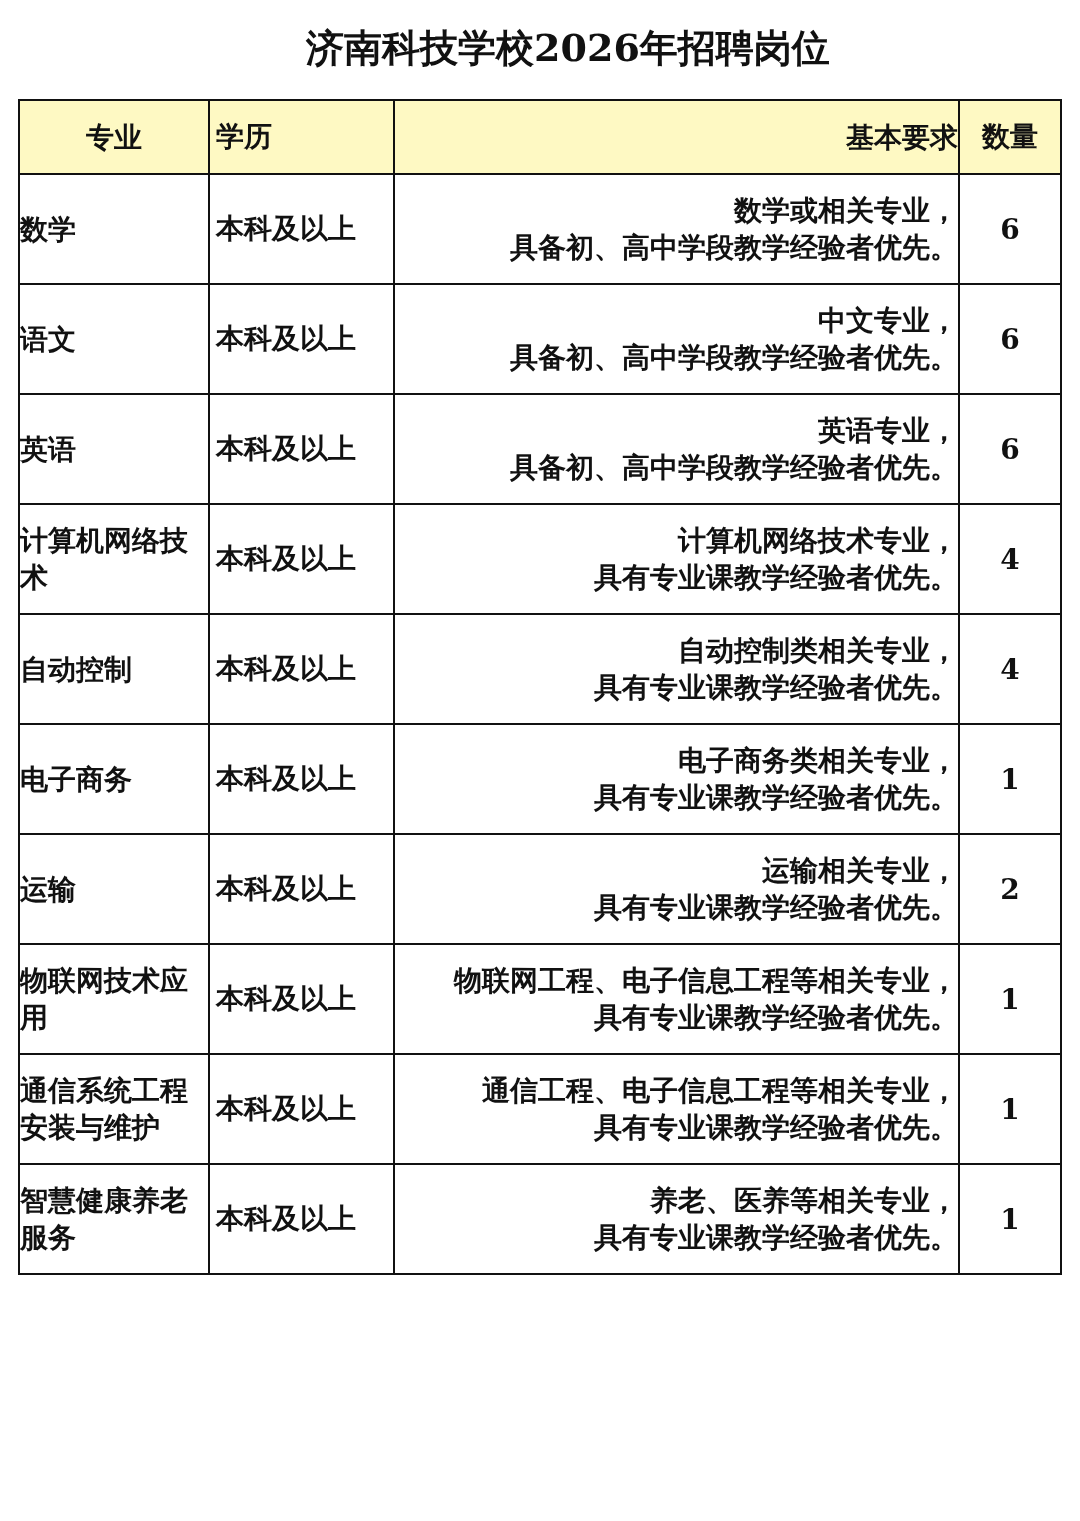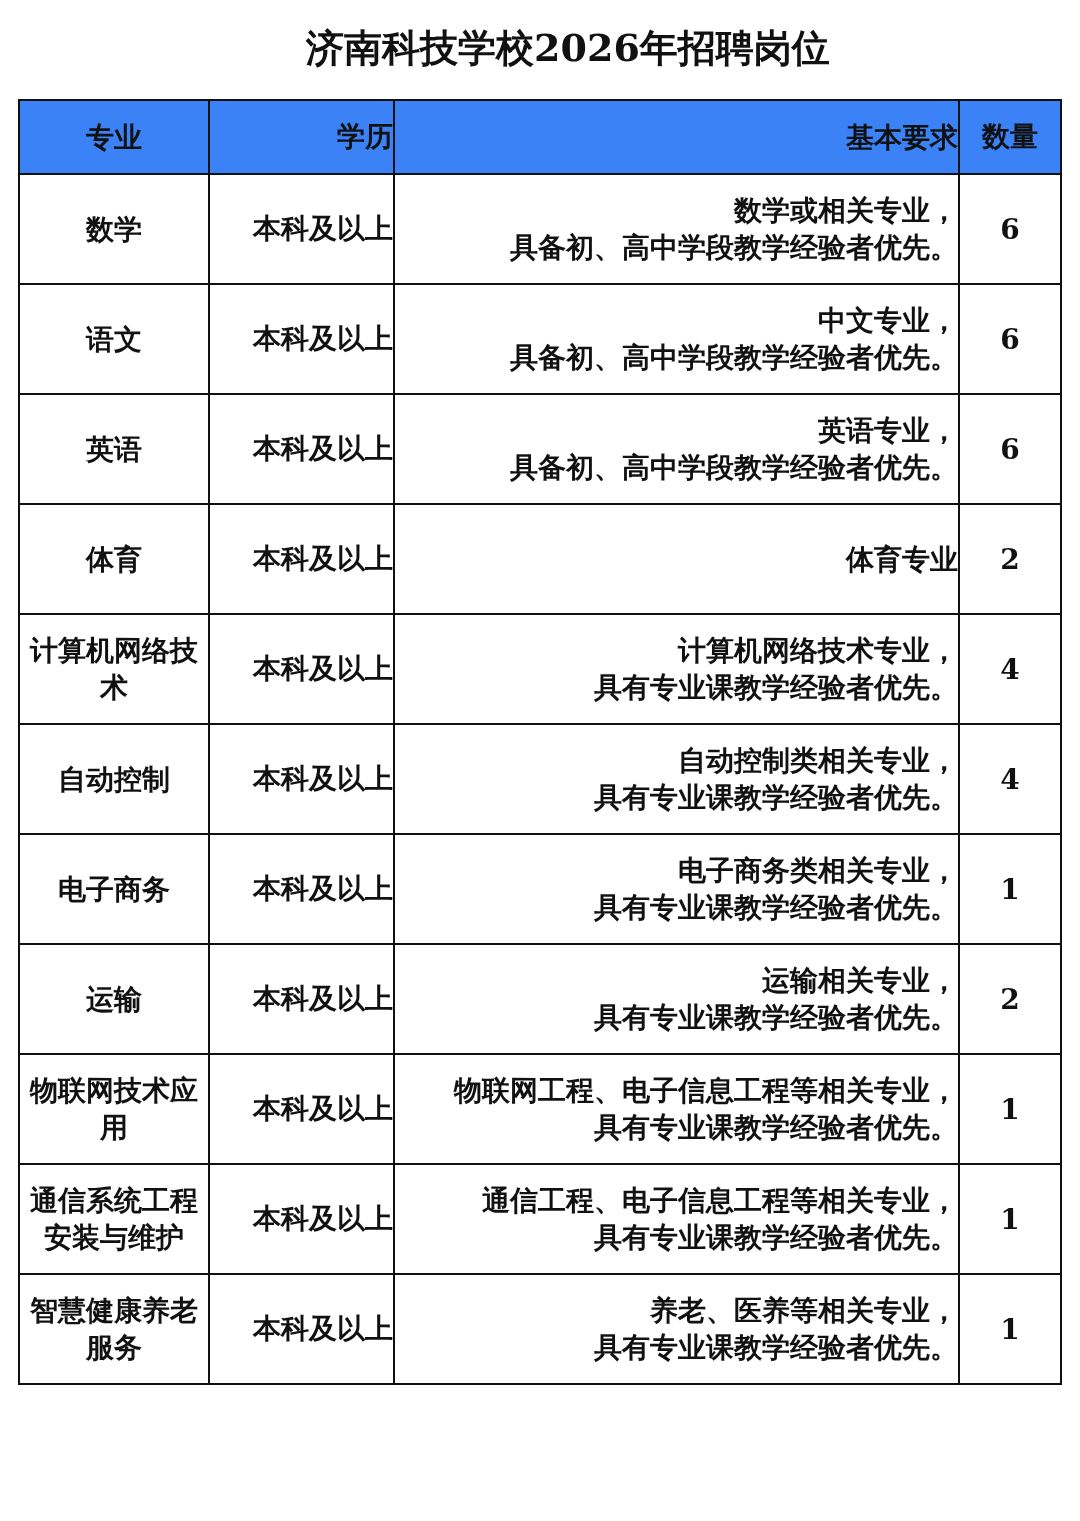--- a/index.html
+++ b/index.html
@@ -3,39 +3,39 @@
 <meta charset="utf-8">
 <style>
   html, body { margin: 0; padding: 0; background: #ffffff; }
   body { width: 1080px; height: 1521px; position: relative; overflow: hidden;
          font-family: "DejaVu Serif", "Liberation Serif", serif; color: #111; }
   .title { position: absolute; top: 22px; left: 0; width: 1080px; text-align: center;
            font-size: 38px; font-weight: bold; letter-spacing: 0px; line-height: 52px; margin-left: 28px; }
   table.jobs { position: absolute; left: 18px; top: 99px; width: 1044px;
                border-collapse: collapse; table-layout: fixed; }
   table.jobs th, table.jobs td { border: 2.5px solid #111; padding: 0; }
-  table.jobs thead th { background: #3b82f6; height: 72px; font-size: 28px; font-weight: bold;
+  table.jobs thead th { background: #fef9c3; height: 72px; font-size: 28px; font-weight: bold;
                         text-align: center; vertical-align: middle; }
   table.jobs tbody td { height: 108px; vertical-align: middle; }
-  .c-major { width: 188px; text-align: center; font-size: 28px; font-weight: bold; line-height: 37px; padding: 0 8px; }
-  .c-edu { width: 177px; text-align: right; font-size: 28px; font-weight: bold; padding-left: 6px !important; }
+  .c-major { width: 188px; text-align: left; font-size: 28px; font-weight: bold; line-height: 37px; padding: 0 8px; }
+  .c-edu { width: 177px; text-align: left; font-size: 28px; font-weight: bold; padding-left: 6px !important; }
   .c-req { width: 558px; text-align: right; font-size: 28px; font-weight: bold; line-height: 37px; padding-left: 5px !important; }
   .c-num { text-align: center; font-size: 28px; font-weight: bold; margin-left: 15px; }
   .req-line { display: block; white-space: nowrap; }
 </style>
 </head>
 <body>
 
 <div class="title">济南科技学校2026年招聘岗位</div>
 
 <table class="jobs">
   <thead>
     <tr>
       <th class="c-major">专业</th>
-      <th class="c-edu" style="text-align:right;padding-left:0">学历</th>
+      <th class="c-edu" style="text-align:left;padding-left:0">学历</th>
       <th class="c-req" style="text-align:right;padding-left:0">基本要求</th>
       <th class="c-num">数量</th>
     </tr>
   </thead>
   <tbody id="tbody">
       <tr>
         <td class="c-major">数学</td>
         <td class="c-edu">本科及以上</td>
         <td class="c-req">
           <span class="req-line">数学或相关专业，</span>
@@ -53,28 +53,20 @@
         <td class="c-num">6</td>
       </tr>
       <tr>
         <td class="c-major">英语</td>
         <td class="c-edu">本科及以上</td>
         <td class="c-req">
           <span class="req-line">英语专业，</span>
           <span class="req-line">具备初、高中学段教学经验者优先。</span>
         </td>
         <td class="c-num">6</td>
-      </tr>
-      <tr>
-        <td class="c-major">体育</td>
-        <td class="c-edu">本科及以上</td>
-        <td class="c-req">
-          <span class="req-line">体育专业</span>
-        </td>
-        <td class="c-num">2</td>
       </tr>
       <tr>
         <td class="c-major">计算机网络技术</td>
         <td class="c-edu">本科及以上</td>
         <td class="c-req">
           <span class="req-line">计算机网络技术专业，</span>
           <span class="req-line">具有专业课教学经验者优先。</span>
         </td>
         <td class="c-num">4</td>
       </tr>

